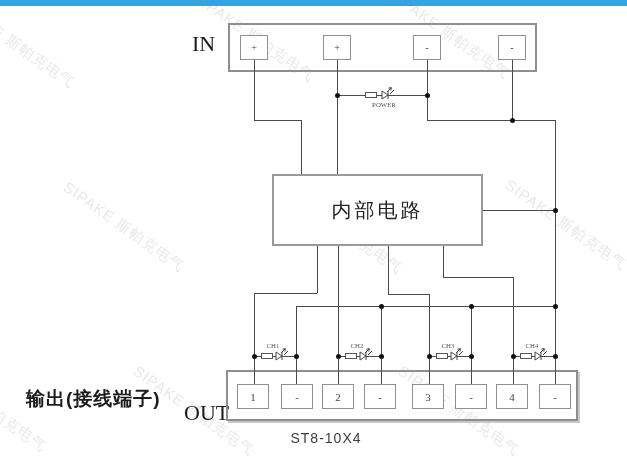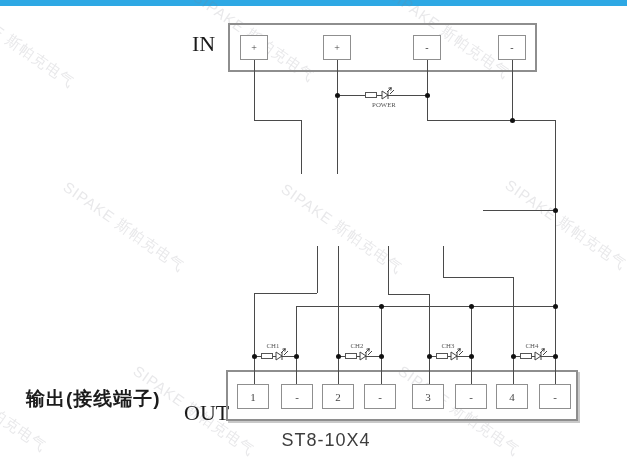--- a/index.html
+++ b/index.html
@@ -28,21 +28,21 @@
   .term.in{width:28px;height:25px;top:35px;font-size:10px;}
   .term.out{width:32px;height:25px;top:384px;font-size:11px;}
   
   .wire{position:absolute;background:#4a4a4a;}
   .dot{position:absolute;width:5px;height:5px;background:#111;border-radius:50%;}
   .resistor{position:absolute;width:12px;height:6px;background:#fff;border:1px solid #555;box-sizing:border-box;}
   .ledsvg{position:absolute;}
   .tiny-label{position:absolute;font-family:"Liberation Serif",serif;font-size:8px;color:#555;
               transform:translateX(-50%) scale(0.85);white-space:nowrap;}
   .model{position:absolute;left:326px;top:430px;transform:translateX(-50%);
-         font-size:18px;letter-spacing:1px;color:#3d3d3d;}
+         font-size:14px;letter-spacing:1px;color:#3d3d3d;}
 </style>
 </head>
 <body>
 
 <div class="stage">
   <div class="topbar" style="background: rgb(46, 168, 228);"></div>
 
   <span class="wm wm1">SIPAKE 斯帕克电气</span>
   <span class="wm wm2">SIPAKE 斯帕克电气</span>
   <span class="wm wm3">SIPAKE 斯帕克电气</span>
@@ -144,20 +144,23 @@
       <div class="ledsvg" style="left: 534px; top: 347px; width: 14px; height: 14px;"><svg width="14" height="14" viewBox="0 0 14 14">
           <path d="M1,5 L1,13 L7,9 Z" fill="#fff" stroke="#444" stroke-width="1"></path>
           <line x1="7" y1="5" x2="7" y2="13" stroke="#444" stroke-width="1"></line>
           <line x1="6" y1="6" x2="10" y2="2" stroke="#444" stroke-width="1"></line>
           <path d="M10,2 l-3,0.6 M10,2 l-0.6,3" stroke="#444" stroke-width="1" fill="none" transform="translate(0.4,-0.4)"></path>
           <line x1="9" y1="8" x2="13" y2="4" stroke="#444" stroke-width="1"></line>
         </svg></div>
       <span class="tiny-label" style="left: 532px; top: 341px;">CH4</span>
     </div>
 
+  <div class="inner-box" style="left:272px;top:174px;width:211px;height:72px">
+    <span>内部电路</span>
+  </div>
 
   <div class="term in" style="left:240px">+</div>
   <div class="term in" style="left:323px">+</div>
   <div class="term in" style="left:413px">-</div>
   <div class="term in" style="left:498px">-</div>
 
   <div class="term out" style="left:237px">1</div>
   <div class="term out" style="left:281px">-</div>
   <div class="term out" style="left:322px">2</div>
   <div class="term out" style="left:364px">-</div>

